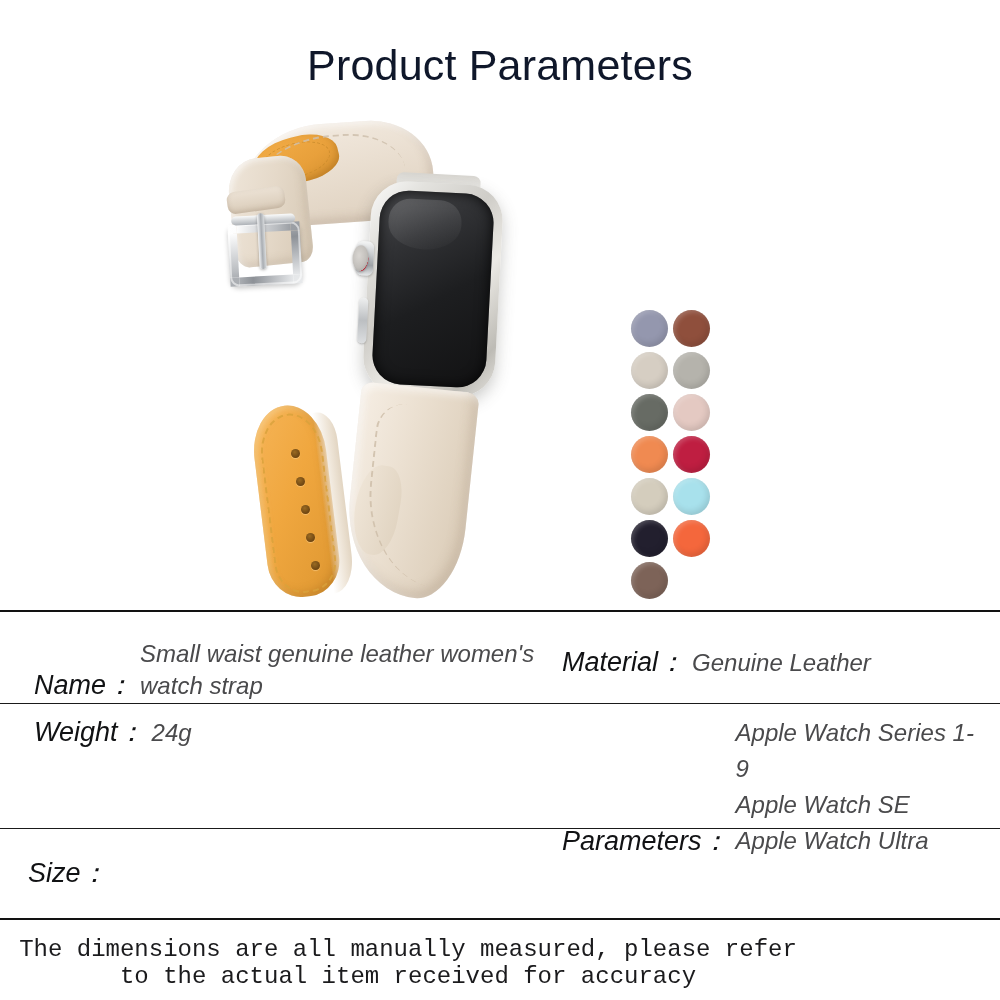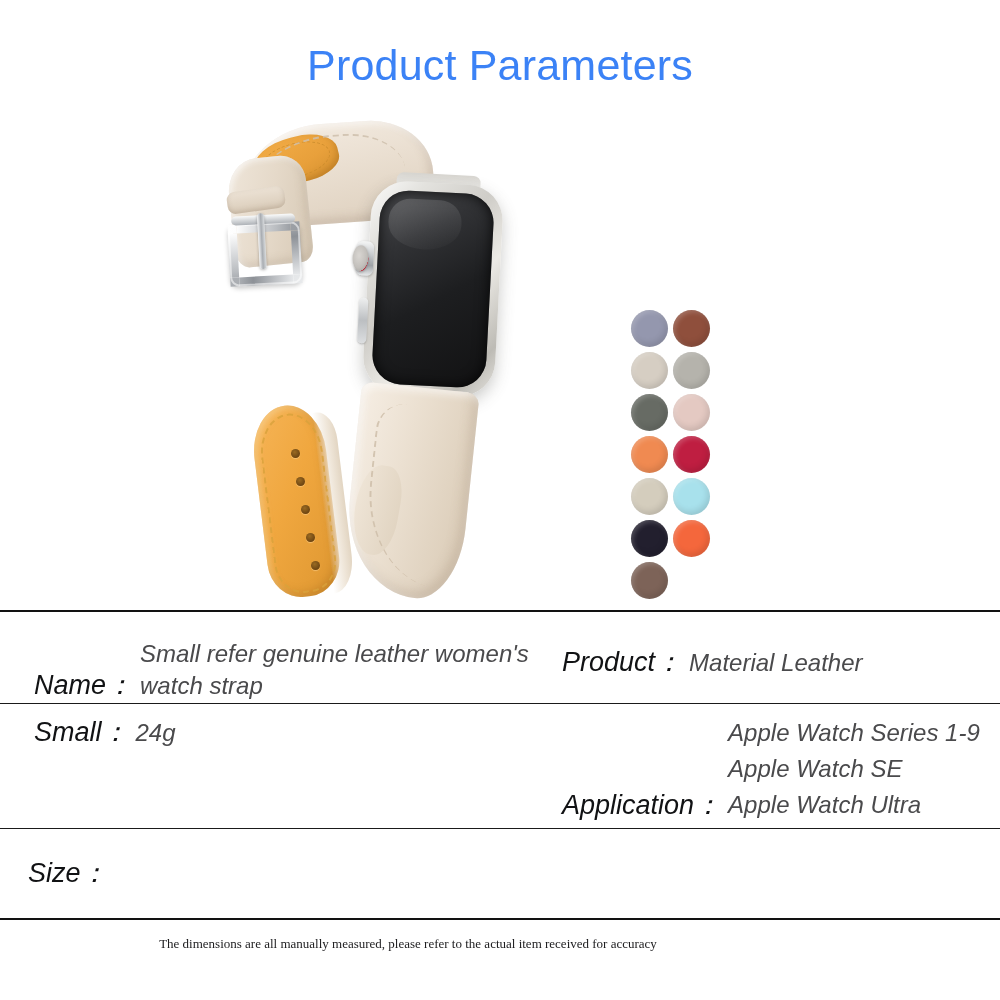--- a/index.html
+++ b/index.html
@@ -11,21 +11,21 @@
     position:relative;
   }
   .page{position:relative;width:1000px;height:1000px;background:#fff;}
 
   
   .title{
     position:absolute;left:0;top:44px;width:1000px;
     text-align:center;
     font-size:43px;
     font-weight:400;
-    color:#3b82f6;
+    color:#0f172a;
     letter-spacing:0.2px;
     line-height:1;
   }
 
   
   .hero{position:absolute;left:0;top:100px;width:1000px;height:500px;}
 
   .product{
     position:absolute;left:205px;top:5px;width:390px;height:500px;
   }
@@ -224,22 +224,22 @@
   }
   .val{
     font-size:24px;color:#4a4a4c;font-weight:400;
     line-height:1.34;margin-left:7px;
     font-family:"Liberation Sans", sans-serif;
   }
   .val.multi{line-height:1.5;}
 
   .footnote{
     position:absolute;left:0;top:936px;width:816px;text-align:center;
-    font-size:13px;color:#1b1b1d;
-    font-family:Liberation Serif, serif;
+    font-size:24px;color:#1b1b1d;
+    font-family:Liberation Mono, monospace;
   }
 </style>
 </head>
 <body>
 
 <div class="page">
 
   <div class="title">Product Parameters</div>
 
   <div class="hero">
@@ -300,33 +300,33 @@
       </div>
   </div>
 
   <div class="rule" style="top:610px;"></div>
   <div class="rule thin" style="top:703px;"></div>
   <div class="rule thin" style="top:828px;"></div>
   <div class="rule" style="top:918px;"></div>
 
   <div class="cell" style="left:34px;top:638px;width:520px;">
     <span class="lbl">Name：</span>
-    <span class="val">Small refer genuine leather women's watch strap</span>
+    <span class="val">Small waist genuine leather women's watch strap</span>
   </div>
   <div class="cell" style="left:562px;top:645px;width:420px;">
-    <span class="lbl">Product：</span>
-    <span class="val">Material Leather</span>
+    <span class="lbl">Material：</span>
+    <span class="val">Genuine Leather</span>
   </div>
 
   <div class="cell" style="left:34px;top:715px;width:500px;">
-    <span class="lbl">Small：</span>
+    <span class="lbl">Weight：</span>
     <span class="val">24g</span>
   </div>
   <div class="cell" style="left:562px;top:715px;width:420px;">
-    <span class="lbl">Application：</span>
+    <span class="lbl">Parameters：</span>
     <span class="val multi" style="white-space:pre-line;">Apple Watch Series 1-9
 Apple Watch SE
 Apple Watch Ultra</span>
   </div>
 
   <div class="cell" style="left:28px;top:856px;width:500px;">
     <span class="lbl">Size：</span>
   </div>
 
   <div class="footnote">The dimensions are all manually measured, please refer to the actual item received for accuracy</div>

